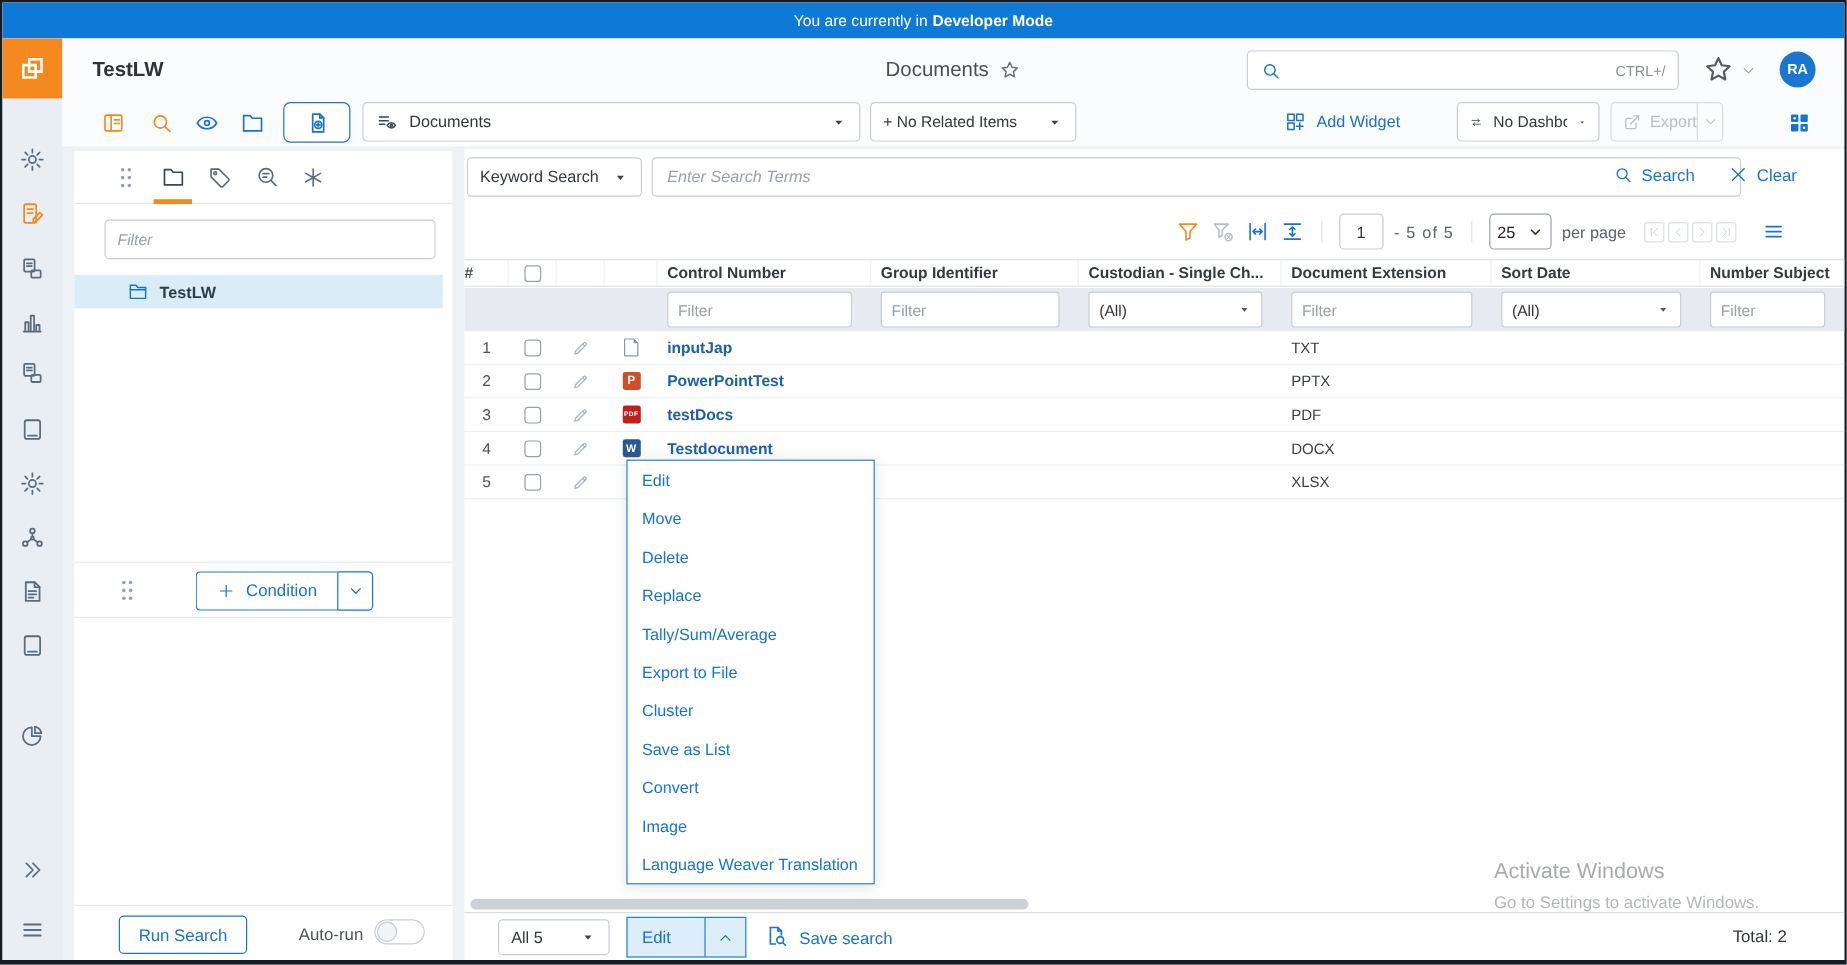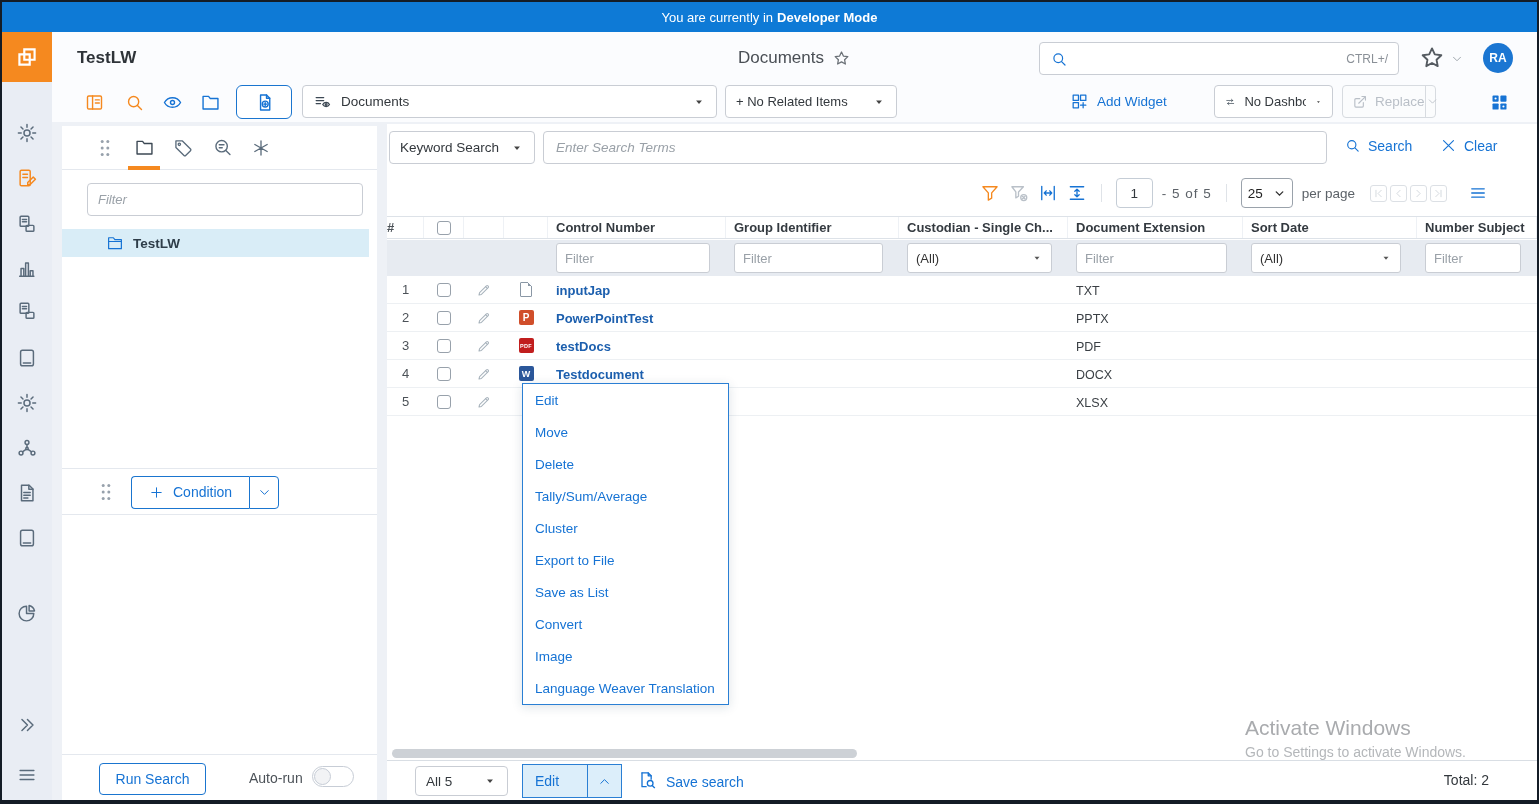--- a/index.html
+++ b/index.html
@@ -64,38 +64,38 @@
   .tab.active::after { content:''; position:absolute; left:-3px; right:-3px; bottom:0; height:4px; background:#f5891f; }
   .drag { width:14px; height:20px; margin-right:6px; cursor:grab; }
   .lp-filter { margin:13px 14px 0 25px; width:276px; height:33px; border:1px solid #c9cdd4; border-radius:4px;
     padding:0 10px; font-size:13px; font-style:italic; color:#555; outline:none; font-family:inherit; }
   .lp-filter::placeholder { color:#9aa1a8; font-style:italic; }
   .tree-item { margin-top:13px; height:28px; width:calc(100% - 8px); background:#d9edf7; display:flex;
     align-items:center; padding-left:44px; gap:9px; cursor:pointer; }
   .tree-item .nm { font-size:13.5px; font-weight:bold; color:#2e3d49; }
   .lp-div { position:absolute; left:0; right:0; height:0; border-top:1px solid #e4e8ee; }
   .cond-row { position:absolute; top:346px; left:0; right:0; height:40px; display:flex; align-items:center; padding-left:37px; }
-  .cond-btn { display:flex; margin-left:12px; }
+  .cond-btn { display:flex; margin-left:44px; }
   .cond-main { height:33px; border:1px solid #1a75cf; border-right:none; border-radius:4px 0 0 4px; color:#1673d4;
     display:flex; align-items:center; gap:9px; padding:0 17px; font-size:14px; background:#fff; cursor:pointer; }
   .cond-caret { height:33px; width:30px; border:1px solid #1a75cf; border-radius:0 4px 4px 0; color:#1673d4;
     display:flex; align-items:center; justify-content:center; background:#fff; cursor:pointer; }
   .left-foot { position:absolute; left:0; right:0; bottom:0; height:46px; border-top:1px solid #e4e8ee; background:#fff; }
   .run-btn { position:absolute; left:37px; top:8px; width:107px; height:32px; border:1px solid #1a75cf; border-radius:4px;
     background:#fff; color:#1673d4; font-size:14px; font-family:inherit; cursor:pointer; }
   .autorun-lbl { position:absolute; left:187px; top:15px; font-size:14px; color:#4c5258; }
   .toggle { position:absolute; left:250px; top:11px; width:42px; height:21px; border:1px solid #c7cdd6;
     border-radius:11px; background:#fff; cursor:pointer; }
   .knob { position:absolute; left:1px; top:1px; width:17px; height:17px; border-radius:50%; background:#f2f3f5;
     border:1px solid #c7cdd6; }
 
   
   .main { position:absolute; left:385px; top:122px; right:0; bottom:40px; background:#fff; }
   .kw-sel { position:absolute; left:2px; top:7px; width:146px; }
-  .terms-in { position:absolute; left:156px; top:7px; width:784px; height:33px; border:1px solid #c9cdd4;
+  .terms-in { position:absolute; left:156px; top:7px; width:908px; height:33px; border:1px solid #c9cdd4;
     border-radius:4px; padding:0 12px; font-size:13.5px; font-style:italic; outline:none; font-family:inherit; }
   .terms-in::placeholder { color:#9aa1a8; font-style:italic; }
   .lnk { position:absolute; top:13px; display:flex; align-items:center; gap:7px; color:#1673d4; font-size:14px; cursor:pointer; }
   .lnk .ic { width:17px; height:17px; }
 
   .controls { position:absolute; left:0; right:0; top:52px; height:34px; display:flex; align-items:center;
     justify-content:flex-end; padding-right:49px; gap:9px; }
   .ctl-ic { width:20px; height:20px; cursor:pointer; }
   .gray { color:#b9c0c8; }
   .vsep { width:1px; height:18px; background:#dfe3e8; margin:0 5px; }
@@ -139,21 +139,21 @@
     display:flex; align-items:center; justify-content:center; }
   .fico.pptx { background:#d04e2a; font-size:10px; }
   .fico.docx { background:#2b579a; font-size:9px; }
   .fico.pdf  { background:#c11e1e; font-size:5.5px; letter-spacing:.3px; }
   .fico.txt  { width:12px; height:15px; background:#fff; border:1px solid #8a97a5; border-radius:1px; position:relative; }
   .fico.txt::after { content:''; position:absolute; right:-1px; top:-1px; width:4px; height:4px;
     background:linear-gradient(225deg,#fbfcfe 50%,#8a97a5 50%); }
 
   
   .hscroll { position:absolute; left:390px; top:747px; width:465px; height:9px; background:#cdd1d6; border-radius:5px; z-index:5; cursor:grab; }
-  .wm1 { position:absolute; left:1243px; top:714px; font-size:21px; color:#a9abae; z-index:6; }
+  .wm1 { position:absolute; left:1243px; top:714px; font-size:18px; color:#a9abae; z-index:6; }
   .wm2 { position:absolute; left:1243px; top:742px; font-size:14px; color:#b4b7ba; z-index:6; }
 
   
   .footer { position:absolute; left:385px; right:0; bottom:0; height:40px; background:#fff; border-top:1px solid #d9dee4; z-index:10; }
   .scope-sel { position:absolute; left:28px; top:5px; width:93px; height:30px; }
   .edit-split { position:absolute; left:135px; top:3px; height:34px; display:flex; border:1px solid #2a7fd4; background:#dceefa; }
   .edit-main { width:64px; display:flex; align-items:center; padding-left:12px; color:#1673d4; font-size:14px; cursor:pointer; }
   .edit-caret { width:34px; border-left:1px solid #2a7fd4; display:flex; align-items:center; justify-content:center; color:#1673d4; cursor:pointer; }
   .savesearch { position:absolute; left:250px; top:9px; display:flex; align-items:flex-end; gap:9px; color:#1673d4;
     font-size:14px; cursor:pointer; }
@@ -383,21 +383,21 @@
         </span>
     </div>
     <div class="export-btn">
       <span class="export-main">
         <span class="ic" style="width:17px;height:17px;">
             <svg viewBox="0 0 24 24" fill="none" stroke="currentColor" stroke-width="1.6" stroke-linecap="round" stroke-linejoin="round" width="100%" height="100%">
               <path d="M9.5 14.5L19 5M14 5h5v5"></path>
               <path d="M16 13.5v5A1.5 1.5 0 0 1 14.5 20h-9A1.5 1.5 0 0 1 4 18.5v-9A1.5 1.5 0 0 1 5.5 8H11"></path>
             </svg>
           </span>
-        <span>Replace</span>
+        <span>Export</span>
       </span>
       <span class="export-caret">
         <span class="ic" style="width:13px;height:13px;">
             <svg viewBox="0 0 24 24" fill="none" stroke="currentColor" stroke-width="1.6" stroke-linecap="round" stroke-linejoin="round" width="100%" height="100%">
               <path d="M6 9l6 6 6-6"></path>
             </svg>
           </span>
       </span>
     </div>
     <div class="checker ic">
@@ -811,21 +811,22 @@
         </span>
       <span>Save search</span>
     </div>
     <div class="total">Total: 2</div>
   </div>
 
   <div class="ctx" id="ctx">
       <div class="ctx-item">Edit</div>
       <div class="ctx-item">Move</div>
       <div class="ctx-item">Delete</div>
+      <div class="ctx-item">Replace</div>
       <div class="ctx-item">Tally/Sum/Average</div>
+      <div class="ctx-item">Export to File</div>
       <div class="ctx-item">Cluster</div>
-      <div class="ctx-item">Export to File</div>
       <div class="ctx-item">Save as List</div>
       <div class="ctx-item">Convert</div>
       <div class="ctx-item">Image</div>
       <div class="ctx-item">Language Weaver Translation</div>
     </div>
 </div>
 
 </body></html>

